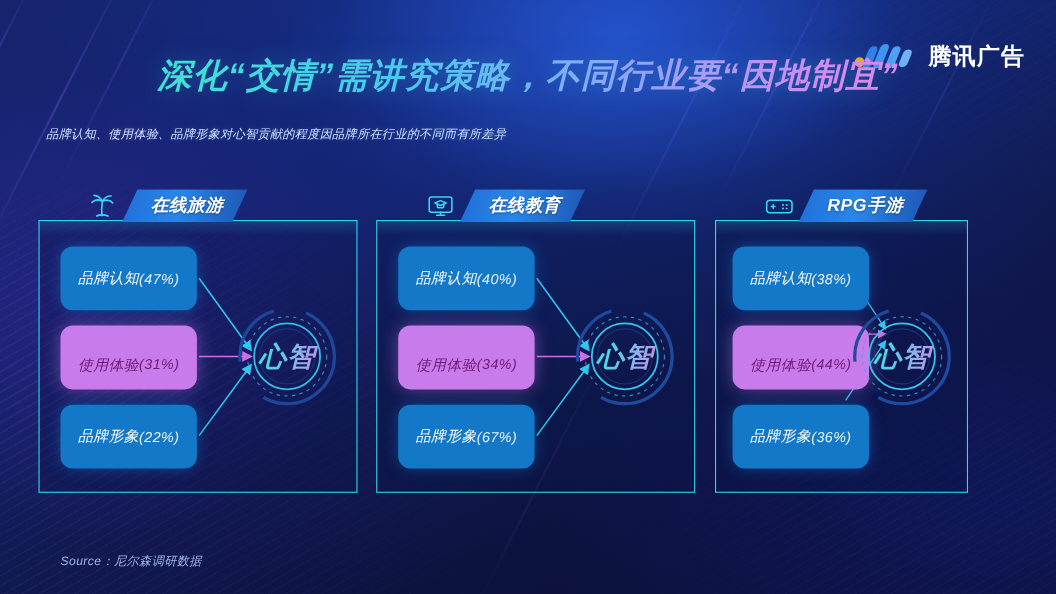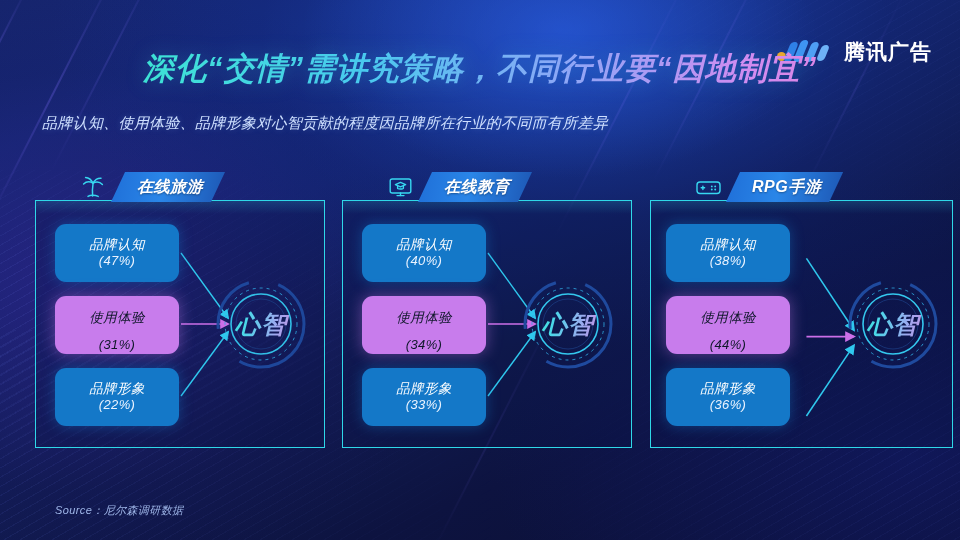--- a/index.html
+++ b/index.html
@@ -69,38 +69,38 @@
     position:absolute; left:0; right:0; top:48px; text-align:center;
     font-size:31px; font-weight:700; letter-spacing:1px; font-style:italic;
     background:linear-gradient(90deg,#2fe6c0 0%, #3fe0d8 18%, #49c9ee 38%, #8aa8f6 58%, #d18cf0 78%, #f07ad0 100%);
     -webkit-background-clip:text; background-clip:text; color:transparent;
     -webkit-text-fill-color:transparent;
     filter:drop-shadow(0 0 10px rgba(60,200,230,0.28));
   }
 
   #subtitle {
     position:absolute; left:42px; top:113px; color:#cfe0ff;
-    font-size:15px; line-height:19px; font-style:italic; letter-spacing:.3px;
+    font-size:11px; line-height:19px; font-style:italic; letter-spacing:.3px;
     text-shadow:0 0 6px rgba(120,180,255,.3);
   }
 
   
   .panel { position:absolute; top:200px; height:248px; }
   .panel .frame {
     position:absolute; inset:0;
     border:1.4px solid #2fd8e8;
     background:rgba(10,20,70,0.30);
   }
   .panel .frame::after {
     content:''; position:absolute; left:-1.4px; right:-1.4px; top:-1.4px; height:14px;
     background:linear-gradient(to bottom, rgba(47,216,232,0.18), rgba(47,216,232,0));
   }
   #panel1 { left:35px;  width:290px; }
   #panel2 { left:342px; width:290px; }
-  #panel3 { left:650px; width:303px; }
+  #panel3 { left:650px; width:230px; }
 
   
   .tab { position:absolute; top:-28px; left:38px; display:flex; align-items:center; height:30px; }
   .tab .icon {
     width:40px; height:30px; display:flex; align-items:center; justify-content:center;
     color:#37d8f0;
   }
   .tab .ribbon {
     height:30px; padding:0 22px 0 26px; display:flex; align-items:center;
     background:linear-gradient(100deg, #1f6fd8 0%, #2a86e8 45%, #1d57b4 100%);
@@ -110,28 +110,28 @@
   .tab .ribbon span {
     color:#ffffff; font-size:16px; font-weight:700; font-style:italic; letter-spacing:.5px;
     white-space:nowrap; text-shadow:0 1px 2px rgba(0,0,0,.35);
   }
 
   
   .boxcol { position:absolute; left:20px; top:24px; display:flex; flex-direction:column; gap:14px; }
   #panel3 .boxcol { left:16px; }
   .box {
     width:124px; height:58px; border-radius:11px;
-    display:flex; flex-direction:column; align-items:center; justify-content:center;
+    display:flex; flex-direction:row; align-items:center; justify-content:center;
     font-style:italic; letter-spacing:.4px; line-height:1.15;
   }
   .box.blue   { background:#1478c8; box-shadow:0 0 14px rgba(20,120,200,.45); }
   .box.purple { background:#c87cec; box-shadow:0 0 16px rgba(200,124,236,.45); }
   .box .nm  { color:#ffffff; font-size:13.5px; font-weight:400; }
   .box .pct { color:#eaf3ff; font-size:13px; font-weight:400; margin-top:2px; }
-  .box.purple .nm, .box.purple .pct { color:#0f172a;margin-top:13px; }
+  .box.purple .nm, .box.purple .pct { color:#701a75;margin-top:13px; }
 
   
   .conn { position:absolute; inset:0; pointer-events:none; }
 
   
   .core { position:absolute; right:18px; top:78px; width:92px; height:92px; }
   #panel3 .core { right:14px; }
   .core .lbl {
     position:absolute; inset:0; display:flex; align-items:center; justify-content:center;
     font-size:25px; font-weight:700; font-style:italic; letter-spacing:1px;
@@ -278,21 +278,21 @@
       <div class="box blue">
         <div class="nm">品牌认知</div>
         <div class="pct">(40%)</div>
       </div>
       <div class="box purple">
         <div class="nm">使用体验</div>
         <div class="pct">(34%)</div>
       </div>
       <div class="box blue">
         <div class="nm">品牌形象</div>
-        <div class="pct">(33%)</div>
+        <div class="pct">(67%)</div>
       </div>
     </div>
 
     <div class="core">
       <svg width="92" height="92" viewBox="0 0 92 92" fill="none">
         <circle cx="46" cy="46" r="43" stroke="#1f4a9e" stroke-width="3" stroke-dasharray="90 40 60 30"></circle>
         <circle cx="46" cy="46" r="36" stroke="#2fa8e0" stroke-width="1" stroke-dasharray="3 4" opacity="0.85"></circle>
         <circle cx="46" cy="46" r="30" stroke="#34c8ee" stroke-width="1.6"></circle>
         <circle cx="46" cy="46" r="25" stroke="#1d3f86" stroke-width="1" opacity="0.7"></circle>
       </svg>

